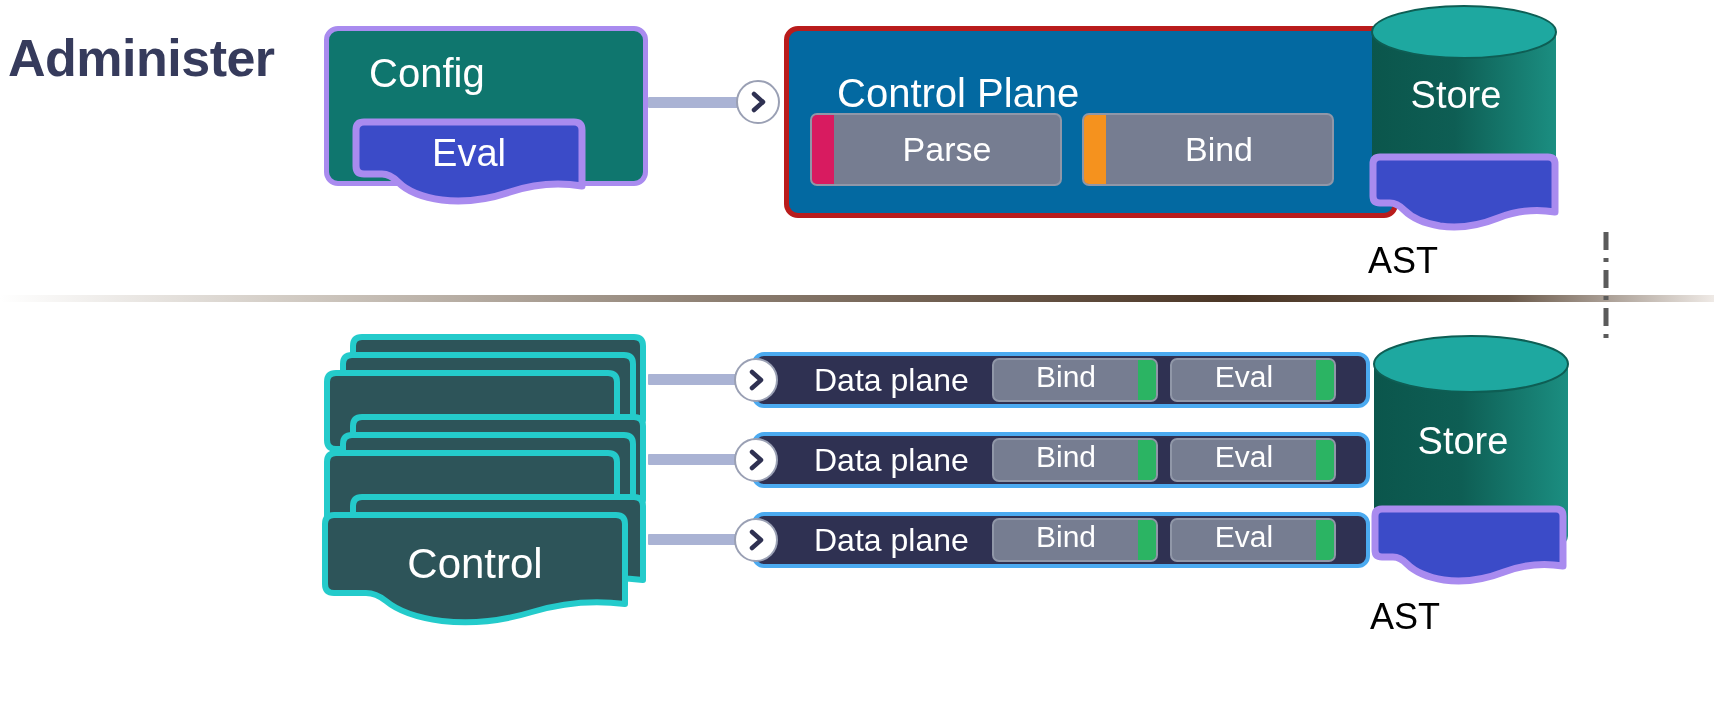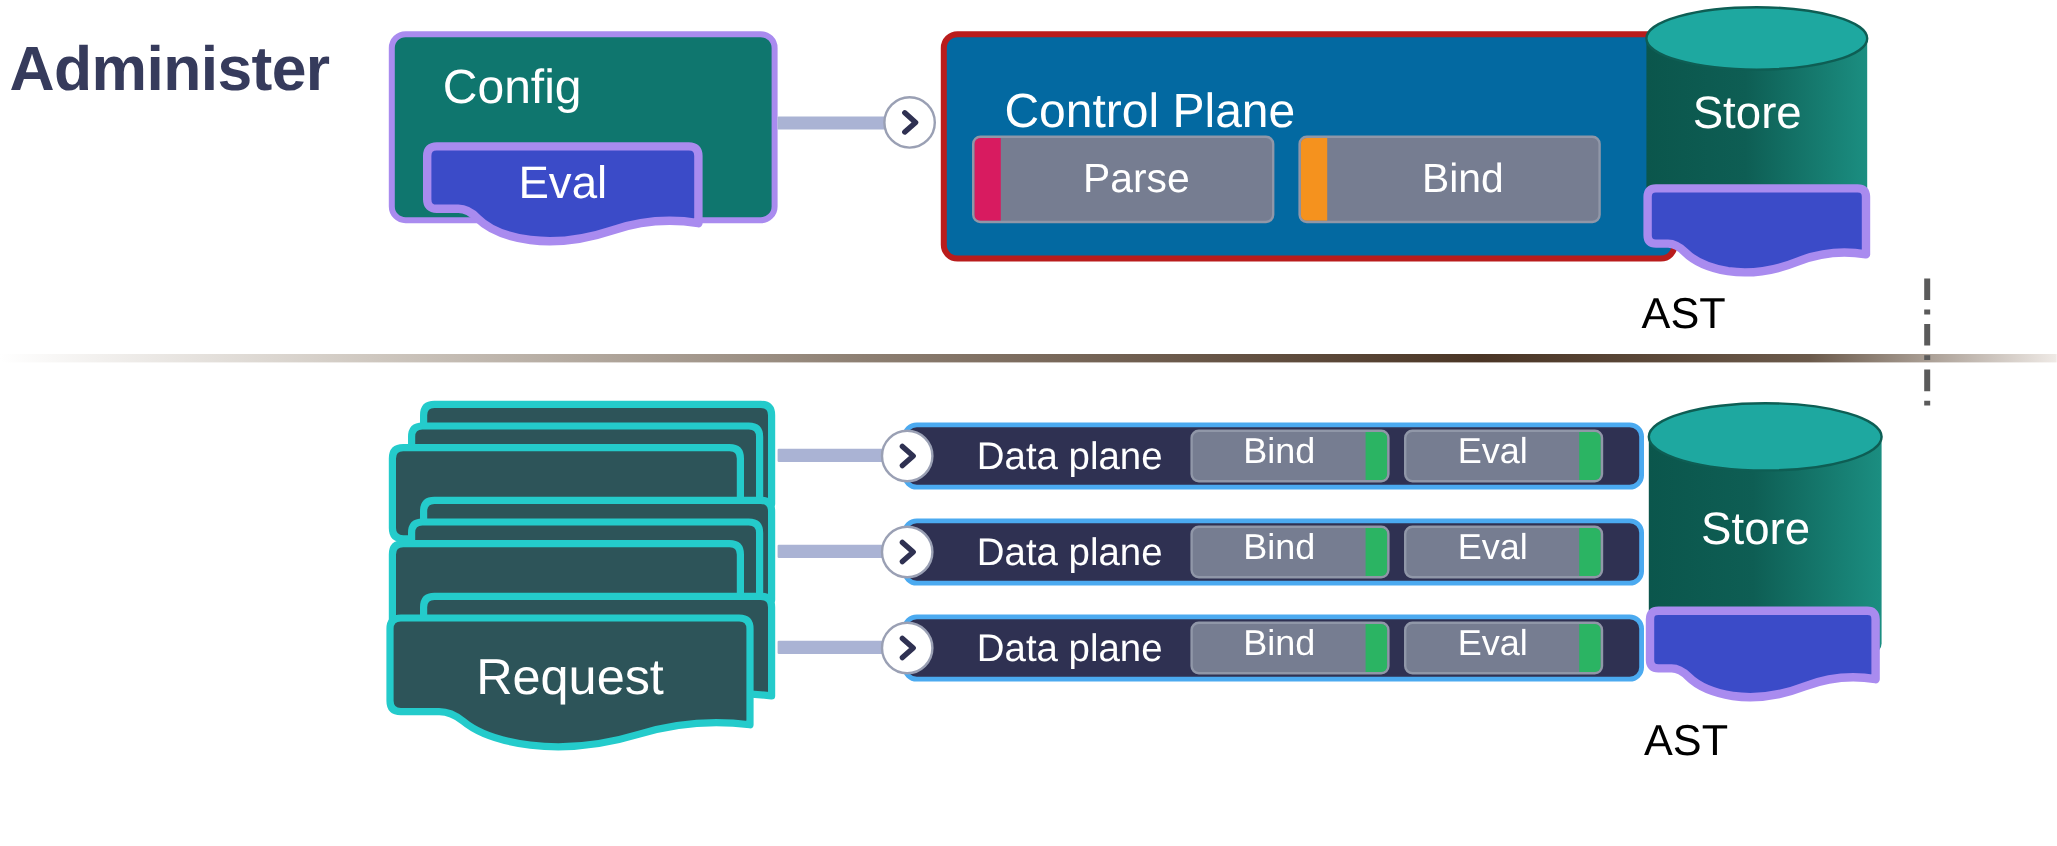--- a/index.html
+++ b/index.html
@@ -236,21 +236,21 @@
                Q54 77 44 77 L14 77 Q5 77 5 68 Z" fill="#2D5459" stroke="#24CBCB" stroke-width="6" stroke-linejoin="round"></path>
     </svg>
   </div>
 
   <div class="doc" id="request-front" style="left:320px;top:510px;width:310px;height:128px;z-index:8;">
     <svg width="310" height="128" viewBox="0 0 310 128">
       <path d="M5 14 Q5 5 14 5 L296 5 Q305 5 305 14 L305 94
                Q258 88 212 102 Q166 116 122 111 Q84 106 66 91
                Q56 83 46 83 L14 83 Q5 83 5 74 Z" fill="#2D5459" stroke="#24CBCB" stroke-width="6" stroke-linejoin="round"></path>
     </svg>
-    <div class="doc-label" style="top:30px;font-size:42px;">Request</div>
+    <div class="doc-label" style="top:30px;font-size:42px;">Control</div>
   </div>
 
   <div class="conn-line" style="left:648px;top:374px;width:108px;z-index:9;"></div>
   <div class="chevron" style="left:734px;top:358px;z-index:10;">
     <svg width="22" height="22" viewBox="0 0 22 22">
       <path d="M7 3 L16 11 L7 19" fill="none" stroke="#2F3152" stroke-width="4.5" stroke-linecap="round" stroke-linejoin="round"></path>
     </svg>
   </div>
 
   <div class="conn-line" style="left:648px;top:454px;width:108px;z-index:9;"></div>

